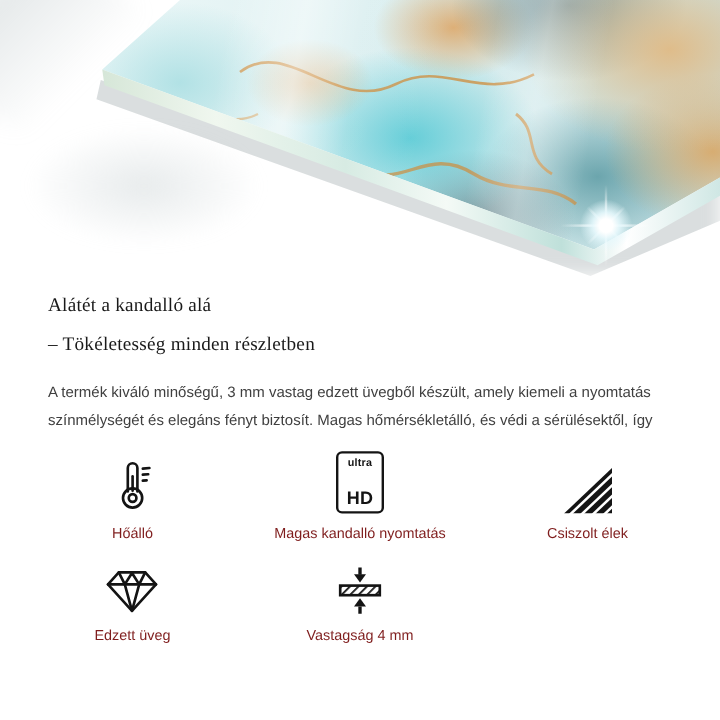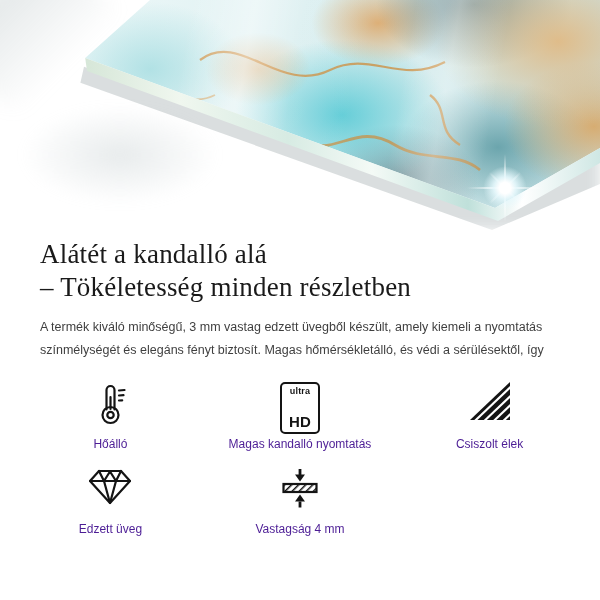--- a/index.html
+++ b/index.html
@@ -43,32 +43,32 @@
     background:radial-gradient(circle,#ffffff 18%,rgba(230,248,252,0.9) 36%,rgba(230,248,252,0) 70%);}
   .sparkle .ray{position:absolute;background:linear-gradient(to right,rgba(255,255,255,0),#fff 45%,#fff 55%,rgba(255,255,255,0));}
   .sparkle .ray-h{left:-6px;right:-6px;top:31px;height:2px;}
   .sparkle .ray-v{left:31px;top:-2px;width:2px;height:68px;
     background:linear-gradient(to bottom,rgba(255,255,255,0),#fff 45%,#fff 55%,rgba(255,255,255,0));}
   .sparkle .ray-d1{left:10px;right:10px;top:31px;height:1.6px;transform:rotate(45deg);}
   .sparkle .ray-d2{left:10px;right:10px;top:31px;height:1.6px;transform:rotate(-45deg);}
 
   
   .text-block{padding:8px 40px 0 40px;}
-  .title{font-family:"Liberation Serif",serif;font-weight:400;font-size:27px;line-height:33px;
+  .title{font-family:"Liberation Serif",serif;font-weight:400;font-size:16px;line-height:33px;
     color:#1a1a1a;margin:0;letter-spacing:0.2px;}
   .title span{display:block;}
   .desc{margin:12px 0 0 0;font-size:12.5px;line-height:23px;color:#3f3f3f;}
   .desc span{display:block;white-space:nowrap;}
 
   
   .features{margin-top:20px;padding:0 28px;display:grid;
     grid-template-columns:1fr 1.3fr 1fr;row-gap:16px;}
   .feature{display:flex;flex-direction:column;align-items:center;}
-  .icon-box{height:46px;display:flex;align-items:flex-start;justify-content:center;}
-  .feature-label{margin-top:9px;font-size:12px;color:#4c1d95;}
+  .icon-box{height:46px;display:flex;align-items:flex-end;justify-content:center;}
+  .feature-label{margin-top:9px;font-size:12px;color:#7f1d1d;}
   .icon-stroke{stroke:#141414;fill:none;stroke-width:2.2;stroke-linecap:round;stroke-linejoin:round;}
   .hd-badge{border:2.4px solid #141414;border-radius:5px;padding:3px 7px 3px;text-align:center;
     line-height:1;color:#141414;}
   .hd-top{font-size:9px;font-weight:700;letter-spacing:0.2px;}
   .hd-bottom{font-size:15px;font-weight:800;margin-top:18px;letter-spacing:0.2px;}
 </style>
 </head>
 <body>
 
 <div class="page">

